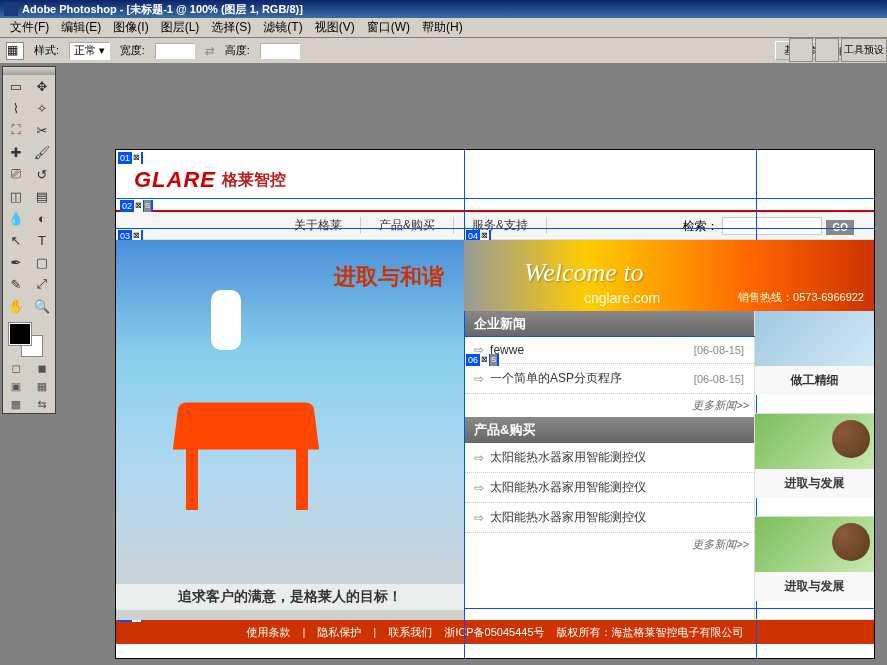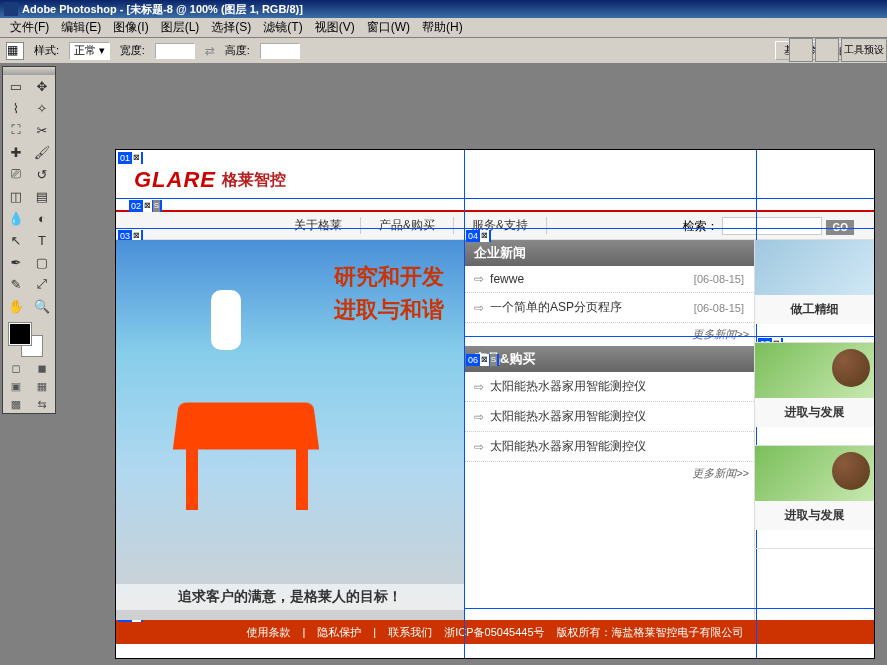--- a/index.html
+++ b/index.html
@@ -96,21 +96,21 @@
 
 
 .guide-h { position: absolute; left: 0; right: 0; height: 1px; background: #0050ff; pointer-events: none; }
 .guide-v { position: absolute; top: 0; bottom: 0; width: 1px; background: #0050ff; pointer-events: none; }
 </style>
 </head>
 <body>
 
 <div class="titlebar">
   <div class="titlebar-icon"></div>
-  <span>Adobe Photoshop - [未标题-8 @ 100% (图层 1, RGB/8)]</span>
+  <span>Adobe Photoshop - [未标题-1 @ 100% (图层 1, RGB/8)]</span>
 </div>
 
 <div class="menubar">
   <span>文件(F)</span>
   <span>编辑(E)</span>
   <span>图像(I)</span>
   <span>图层(L)</span>
   <span>选择(S)</span>
   <span>滤镜(T)</span>
   <span>视图(V)</span>
@@ -185,21 +185,21 @@
     <div class="guide-h" style="top:78px"></div>
     <div class="guide-h" style="top:186px"></div>
     <div class="guide-h" style="top:458px"></div>
     <div class="guide-v" style="left:348px"></div>
     <div class="guide-v" style="left:640px"></div>
 
     <div class="slice-mark" style="left:2px;top:2px">
         <span>01</span>
         <span class="x">⊠</span>
       </div>
-    <div class="slice-mark" style="left:13px;top:50px">
+    <div class="slice-mark" style="left:4px;top:50px">
         <span>02</span>
         <span class="x">⊠</span>
         <span class="s">S</span>
       </div>
     <div class="slice-mark" style="left:2px;top:80px">
         <span>03</span>
         <span class="x">⊠</span>
       </div>
     <div class="slice-mark" style="left:350px;top:80px">
         <span>04</span>
@@ -239,34 +239,38 @@
         <div class="search-box">
           <span>检索：</span>
           <input class="search-input" placeholder="" style="">
           <span class="go-btn">GO</span>
         </div>
       </div>
 
       <div class="site-body">
         <div class="hero-left">
           <div class="hero-text">
-            <div>研究和开发</div>
             <div>进取与和谐</div>
           </div>
           <div class="person">
             <div class="person-body"></div>
           </div>
           <div class="hero-orange">
             <div class="chair-seat"></div>
             <div class="chair-leg" style="left:10px;top:40px"></div>
             <div class="chair-leg" style="left:120px;top:40px"></div>
           </div>
           <div class="hero-bottom">追求客户的满意，是格莱人的目标！</div>
         </div>
         <div class="hero-right">
+          <div class="welcome">
+            <div class="welcome-txt">Welcome to</div>
+            <div class="welcome-sub">cnglare.com</div>
+            <div class="hotline">销售热线：0573-6966922</div>
+          </div>
           <div class="content-row">
             <div class="news-col">
               <div class="section-hd">企业新闻</div>
               <div class="news-item">
                 <span class="arrow">⇨</span>
                 <span class="title">fewwe</span>
                 <span class="date">[06-08-15]</span>
               </div>
               <div class="news-item">
                 <span class="arrow">⇨</span>

